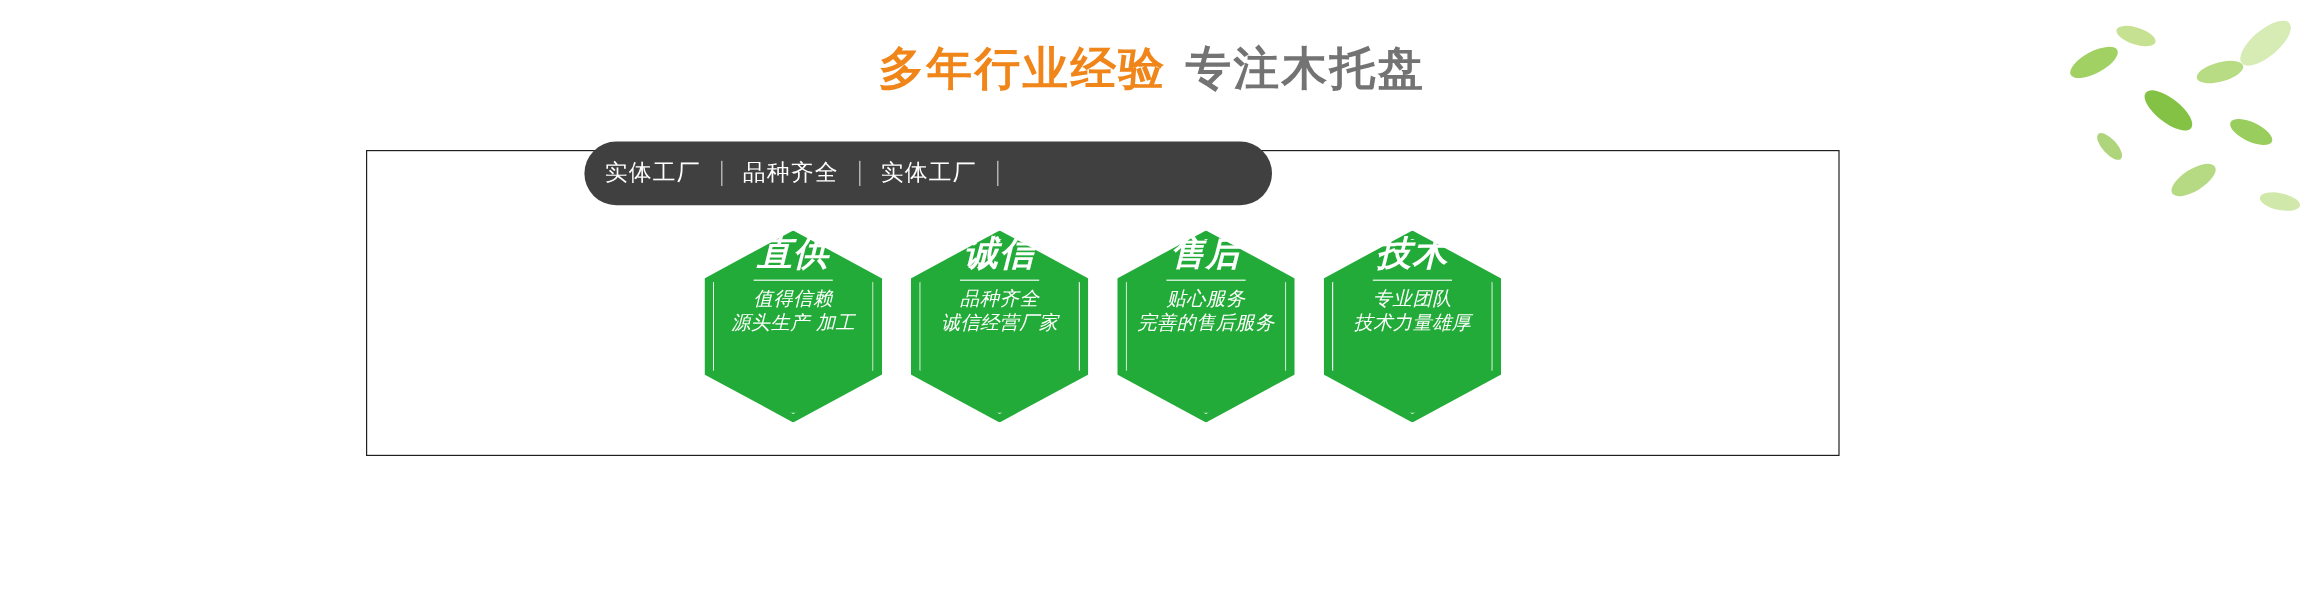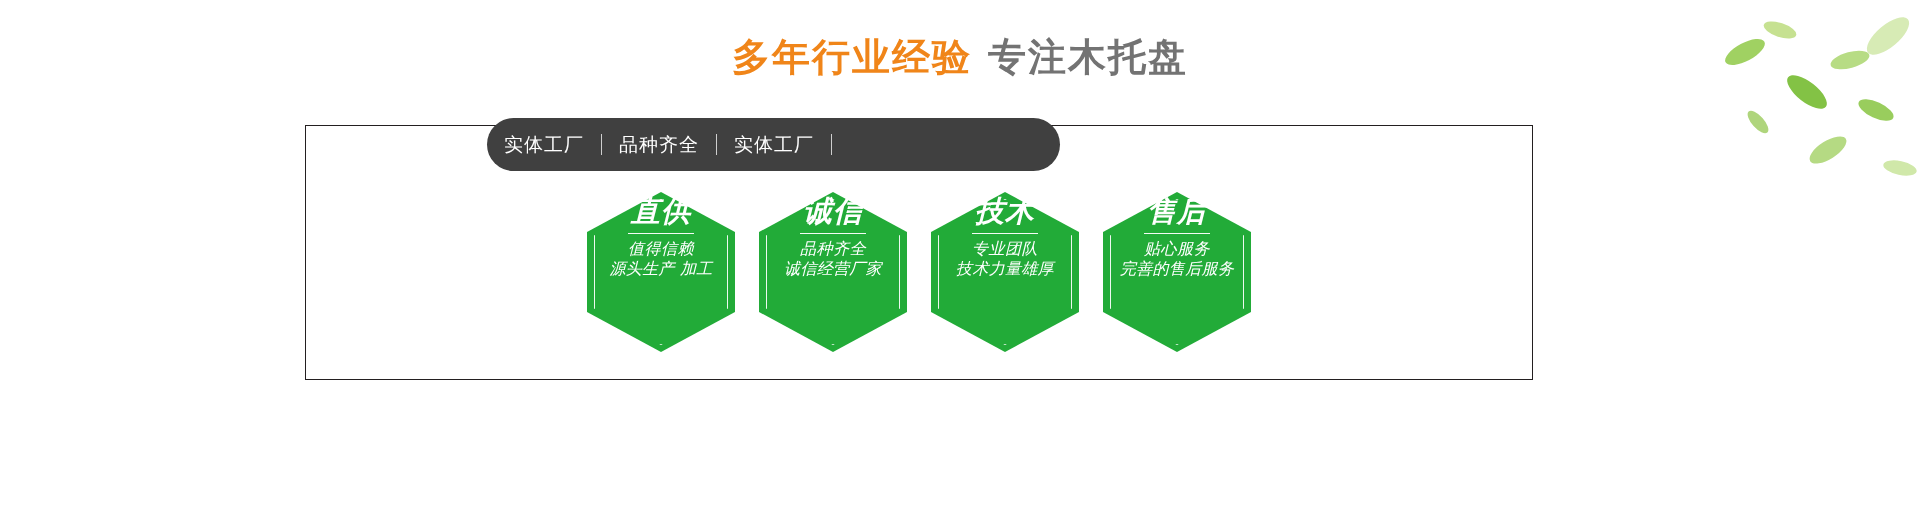--- a/index.html
+++ b/index.html
@@ -202,33 +202,33 @@
         <div class="hex-rule"></div>
         <div class="hex-sub1">品种齐全</div>
         <div class="hex-sub2">诚信经营厂家</div>
       </div>
     </div>
 
     <div class="hex">
       <div class="hex-shape"></div>
       <div class="hex-inner"></div>
       <div class="hex-content">
+        <div class="hex-title">售后</div>
+        <div class="hex-rule"></div>
+        <div class="hex-sub1">贴心服务</div>
+        <div class="hex-sub2">完善的售后服务</div>
+      </div>
+    </div>
+
+    <div class="hex">
+      <div class="hex-shape"></div>
+      <div class="hex-inner"></div>
+      <div class="hex-content">
         <div class="hex-title">技术</div>
         <div class="hex-rule"></div>
         <div class="hex-sub1">专业团队</div>
         <div class="hex-sub2">技术力量雄厚</div>
       </div>
     </div>
 
-    <div class="hex">
-      <div class="hex-shape"></div>
-      <div class="hex-inner"></div>
-      <div class="hex-content">
-        <div class="hex-title">售后</div>
-        <div class="hex-rule"></div>
-        <div class="hex-sub1">贴心服务</div>
-        <div class="hex-sub2">完善的售后服务</div>
-      </div>
-    </div>
-
   </div>
 
 </div>
 
 </body></html>

